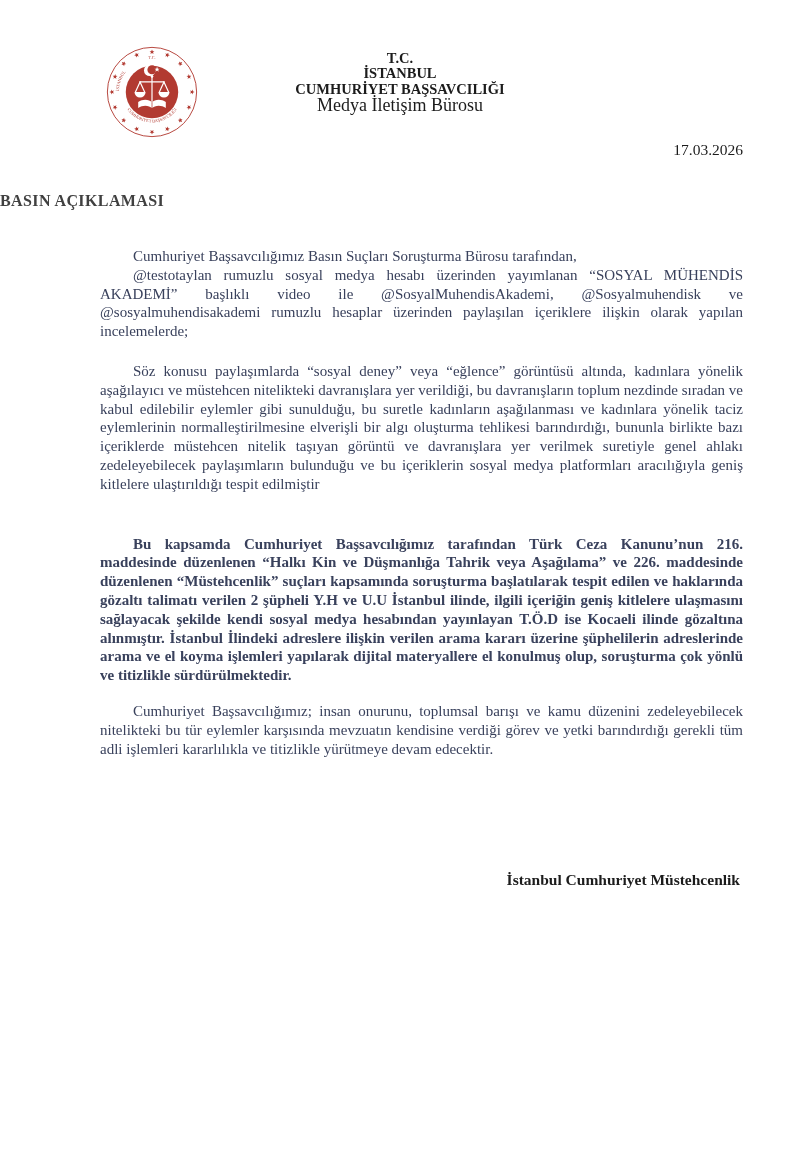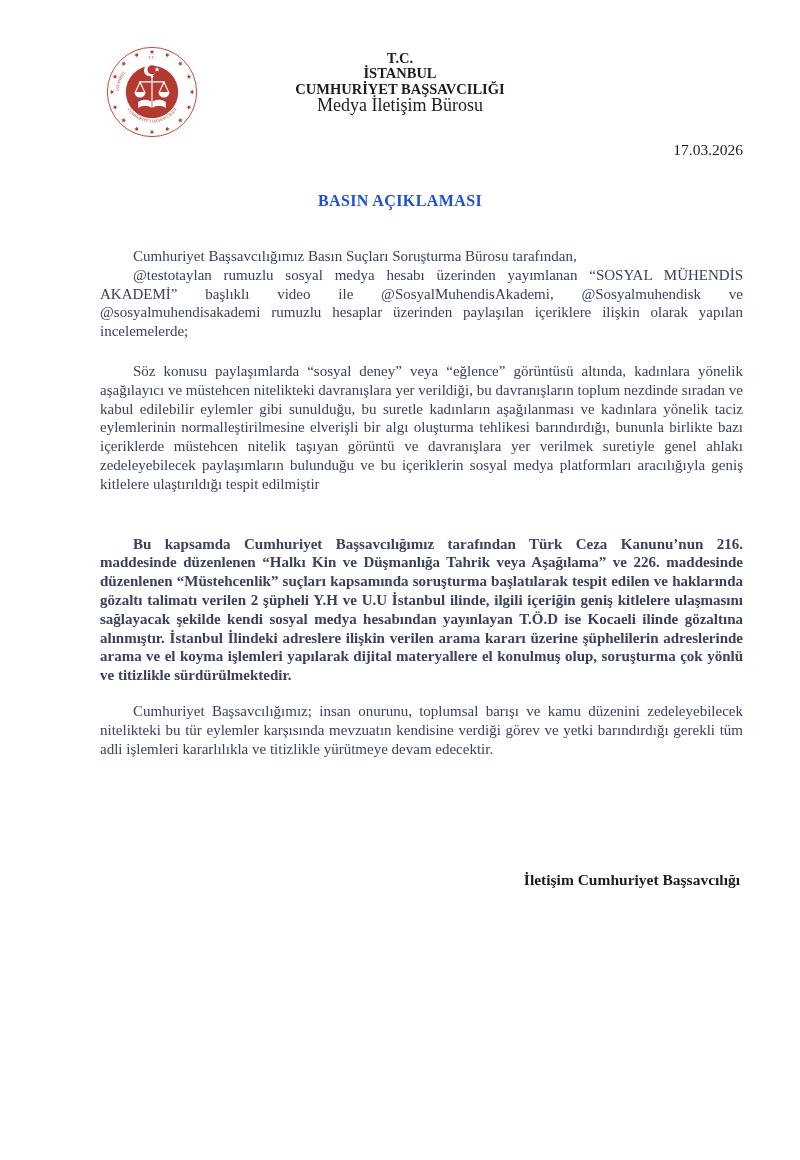--- a/index.html
+++ b/index.html
@@ -23,22 +23,22 @@
     text-align: center; color: #1c1c1c;
   }
   .lh-line { font-weight: bold; font-size: 14.5px; line-height: 15.4px; }
   .lh-sub  { font-weight: normal; font-size: 18px; line-height: 16px; }
   .doc-date {
     position: absolute; top: 141px; right: 57px;
     font-weight: normal; font-size: 15.5px; color: #1c1c1c;
   }
   .doc-title {
     position: absolute; top: 192px; left: 0; width: 800px;
-    text-align: center; font-weight: bold; font-size: 16px;
-    letter-spacing: 0.4px; color: #1d4ed8;
+    font-weight: bold; font-size: 16px;
+    letter-spacing: 0.4px; color: #404040;
   }
   .doc-body {
     position: absolute; top: 247px; left: 100px; width: 643px;
     color: #39415c; font-size: 15px; line-height: 18.8px;
     text-align: justify;
   }
   .para { text-indent: 33px; }
   .mb-a { margin-bottom: 0; }
   .mb-b { margin-bottom: 21px; }
   .mb-c { margin-bottom: 41px; }
@@ -127,15 +127,15 @@
   <div class="doc-title">BASIN AÇIKLAMASI</div>
 
   <div class="doc-body">
     <p class="para mb-a">Cumhuriyet Başsavcılığımız Basın Suçları Soruşturma Bürosu tarafından,</p>
     <p class="para mb-b">@testotaylan rumuzlu sosyal medya hesabı üzerinden yayımlanan “SOSYAL MÜHENDİS AKADEMİ” başlıklı video ile @SosyalMuhendisAkademi, @Sosyalmuhendisk ve @sosyalmuhendisakademi rumuzlu hesaplar üzerinden paylaşılan içeriklere ilişkin olarak yapılan incelemelerde;</p>
     <p class="para mb-c">Söz konusu paylaşımlarda “sosyal deney” veya “eğlence” görüntüsü altında, kadınlara yönelik aşağılayıcı ve müstehcen nitelikteki davranışlara yer verildiği, bu davranışların toplum nezdinde sıradan ve kabul edilebilir eylemler gibi sunulduğu, bu suretle kadınların aşağılanması ve kadınlara yönelik taciz eylemlerinin normalleştirilmesine elverişli bir algı oluşturma tehlikesi barındırdığı, bununla birlikte bazı içeriklerde müstehcen nitelik taşıyan görüntü ve davranışlara yer verilmek suretiyle genel ahlakı zedeleyebilecek paylaşımların bulunduğu ve bu içeriklerin sosyal medya platformları aracılığıyla geniş kitlelere ulaştırıldığı tespit edilmiştir</p>
     <p class="para mb-d">Bu kapsamda Cumhuriyet Başsavcılığımız tarafından Türk Ceza Kanunu’nun 216. maddesinde düzenlenen “Halkı Kin ve Düşmanlığa Tahrik veya Aşağılama” ve 226. maddesinde düzenlenen “Müstehcenlik” suçları kapsamında soruşturma başlatılarak tespit edilen ve haklarında gözaltı talimatı verilen 2 şüpheli Y.H ve U.U İstanbul ilinde, ilgili içeriğin geniş kitlelere ulaşmasını sağlayacak şekilde kendi sosyal medya hesabından yayınlayan T.Ö.D ise Kocaeli ilinde gözaltına alınmıştır. İstanbul İlindeki adreslere ilişkin verilen arama kararı üzerine şüphelilerin adreslerinde arama ve el koyma işlemleri yapılarak dijital materyallere el konulmuş olup, soruşturma çok yönlü ve titizlikle sürdürülmektedir.</p>
     <p class="para mb-e">Cumhuriyet Başsavcılığımız; insan onurunu, toplumsal barışı ve kamu düzenini zedeleyebilecek nitelikteki bu tür eylemler karşısında mevzuatın kendisine verdiği görev ve yetki barındırdığı gerekli tüm adli işlemleri kararlılıkla ve titizlikle yürütmeye devam edecektir.</p>
   </div>
 
-  <div class="signature">İletişim Cumhuriyet Başsavcılığı</div>
+  <div class="signature">İstanbul Cumhuriyet Müstehcenlik</div>
 
 </div>
 
 </body></html>

